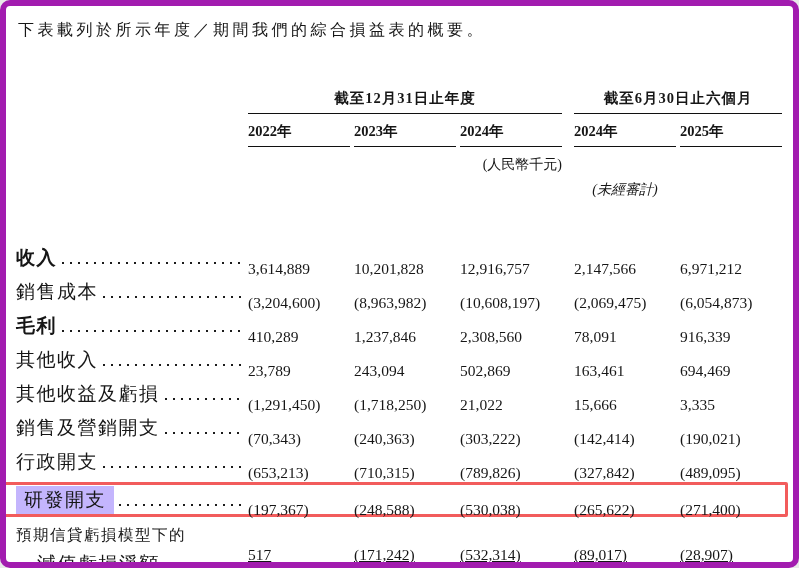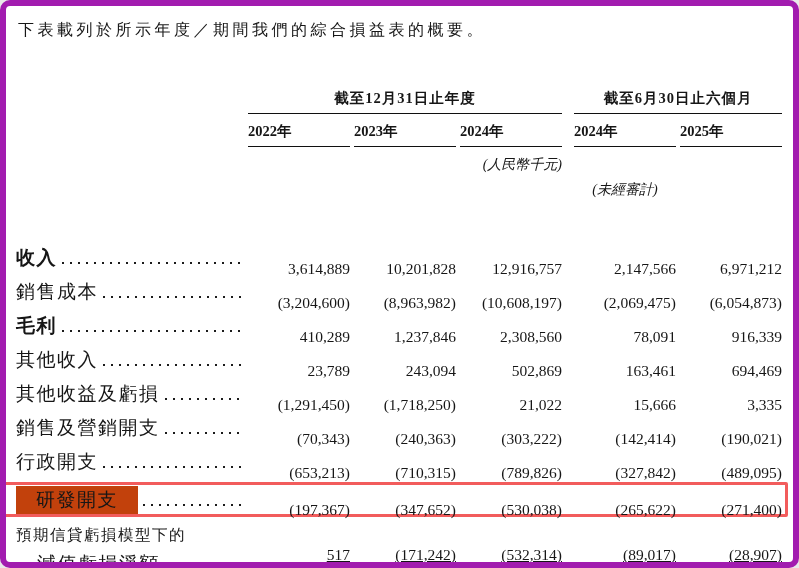--- a/index.html
+++ b/index.html
@@ -24,33 +24,33 @@
   .g1 { width:314px; }
   .g2 { width:208px; margin-left:12px; }
   .group-title { text-align:center; font-weight:bold; font-size:14.5px; letter-spacing:1px; white-space:nowrap; }
   .group-rule { border-bottom:1.5px solid #101010; margin-top:5px; }
   .years { display:flex; margin-top:2px; }
   .year { width:102px; flex:none; text-align:left; font-weight:bold; font-size:14.5px;
           padding:6px 0 5px 0; border-bottom:1.5px solid #101010; white-space:nowrap; }
   .years .year + .year { margin-left:4px; }
 
   .note-row { display:flex; }
-  .note1 { margin-left:232px; width:314px; text-align:right; font-style:italic; font-size:14px; margin-top:9px; padding-right:2px; white-space:nowrap; }
+  .note1 { margin-left:232px; width:314px; text-align:right; font-size:14px; margin-top:9px; padding-right:2px; white-space:nowrap; }
   .note2 { margin-left:558px; width:102px; text-align:center; font-style:italic; font-size:14px; margin-top:7px; white-space:nowrap; }
 
   
   .tbody { margin-top:42px; }
   .row { display:flex; align-items:center; height:34px; }
   .cell-label { width:232px; flex:none; display:flex; align-items:center; height:100%; }
   .lbl { font-size:19px; letter-spacing:1.5px; white-space:nowrap; }
   .lbl.bold { font-weight:bold; }
-  .lbl.hl { background:#c2410c; padding:1px 20px; }
+  .lbl.hl { background:#c4b5fd; padding:1px 8px; }
   .leader { flex:1; height:2px; align-self:center; margin:10px 6px 0 5px;
             background-image:repeating-linear-gradient(to right,#1b1b1b 0 2px,transparent 2px 8px); }
-  .num { width:102px; flex:none; text-align:right; font-size:15.5px; white-space:nowrap;margin-top:21px; }
+  .num { width:102px; flex:none; text-align:left; font-size:15.5px; white-space:nowrap;margin-top:21px; }
   .num + .num { margin-left:4px; }
   .num.g-gap { margin-left:12px; }
 
   
   .red-box { border:3px solid #f25c5c; border-radius:2px;
              margin:3px -6px 3px -13px; padding:0 3px 0 10px; background:transparent; }
   .red-box .row { height:29px; }
 
   
   .row-last { display:flex; align-items:flex-end; margin-top:2px; }
@@ -180,21 +180,21 @@
       <div class="num">(489,095)</div>
     </div>
 
     <div class="red-box">
       <div class="row">
         <div class="cell-label">
           <span class="lbl hl">研發開支</span>
           <span class="leader"></span>
         </div>
         <div class="num">(197,367)</div>
-        <div class="num">(347,652)</div>
+        <div class="num">(248,588)</div>
         <div class="num">(530,038)</div>
         <div class="num g-gap">(265,622)</div>
         <div class="num">(271,400)</div>
       </div>
     </div>
 
     <div class="row-last">
       <div class="cell-label2">
         <div class="l1">預期信貸虧損模型下的</div>
         <div class="l2-wrap">

